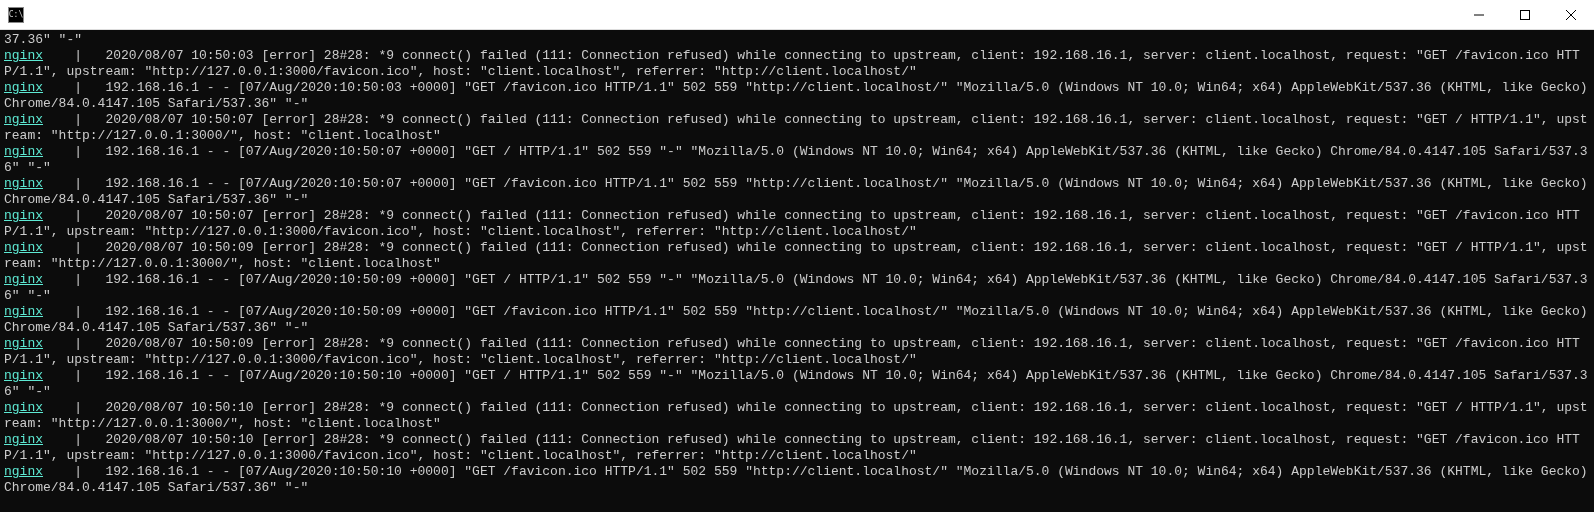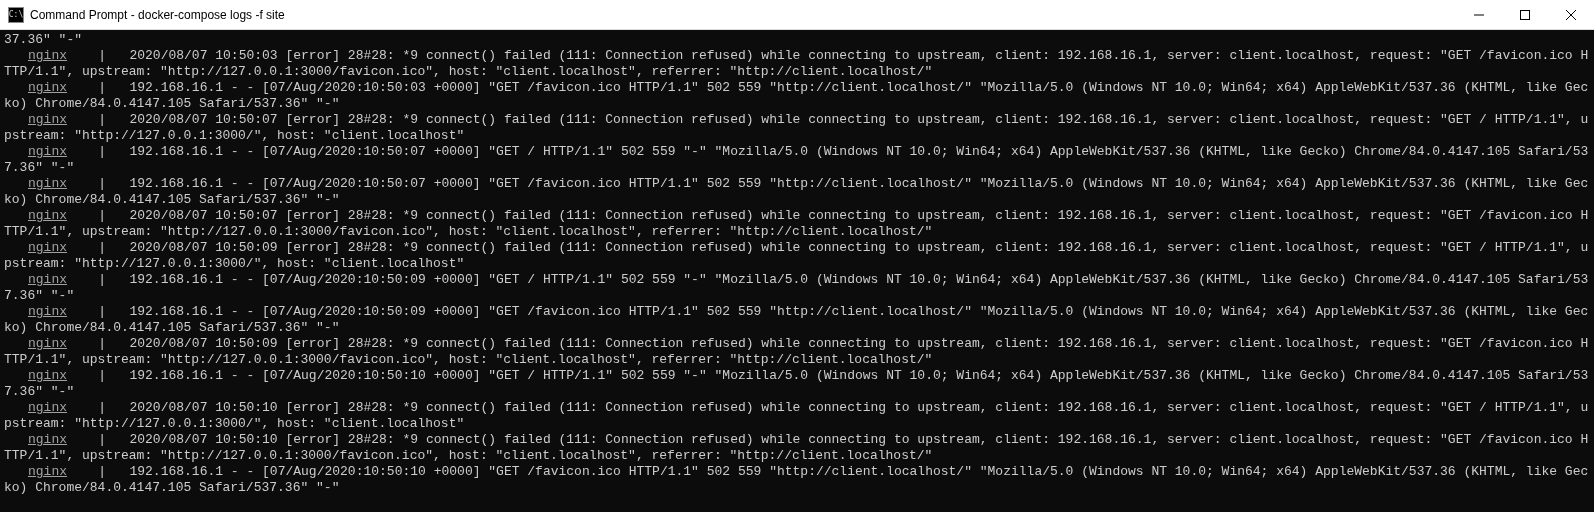--- a/index.html
+++ b/index.html
@@ -38,29 +38,28 @@
     background: #0c0c0c;
     color: #cccccc;
     font-size: 13px;
     line-height: 16px;
     padding: 2px 4px;
     white-space: pre-wrap;
     word-break: break-all;
     overflow: hidden;
     font-family: Consolas, "Courier New", monospace;
   }
-  .hl { color: #a3a3a3; text-decoration: underline; margin-left: 24px; }
+  .hl { color: #5eead4; text-decoration: underline; }
 </style>
 </head>
 <body>
 
 <div class="window">
   <div class="titlebar">
     <span class="icon">C:\</span>
-    <span class="title">Command Prompt - docker-compose  logs -f site</span>
     <span class="spacer"></span>
     <div class="winbtn">
       <svg viewBox="0 0 10 10">
           <path d="M0 5 H10"></path>
         </svg>
     </div>
     <div class="winbtn">
       <svg viewBox="0 0 10 10">
           <rect x="0.5" y="0.5" width="9" height="9"></rect>
         </svg>

